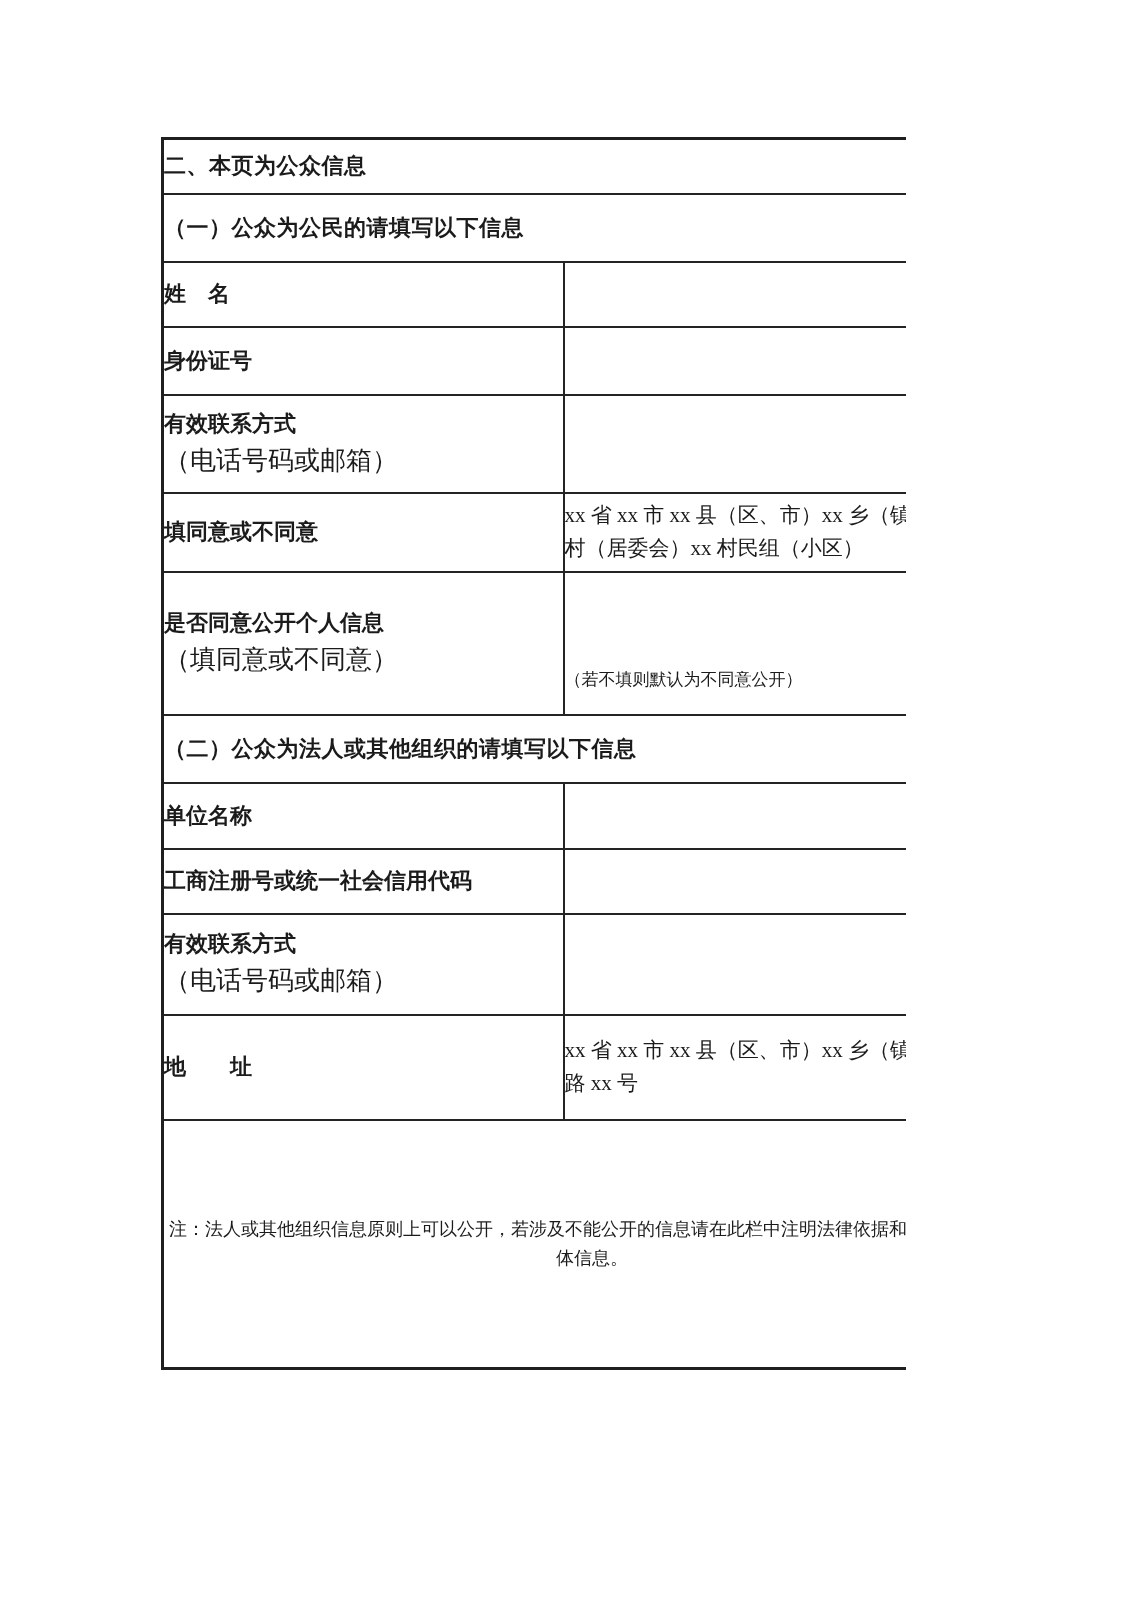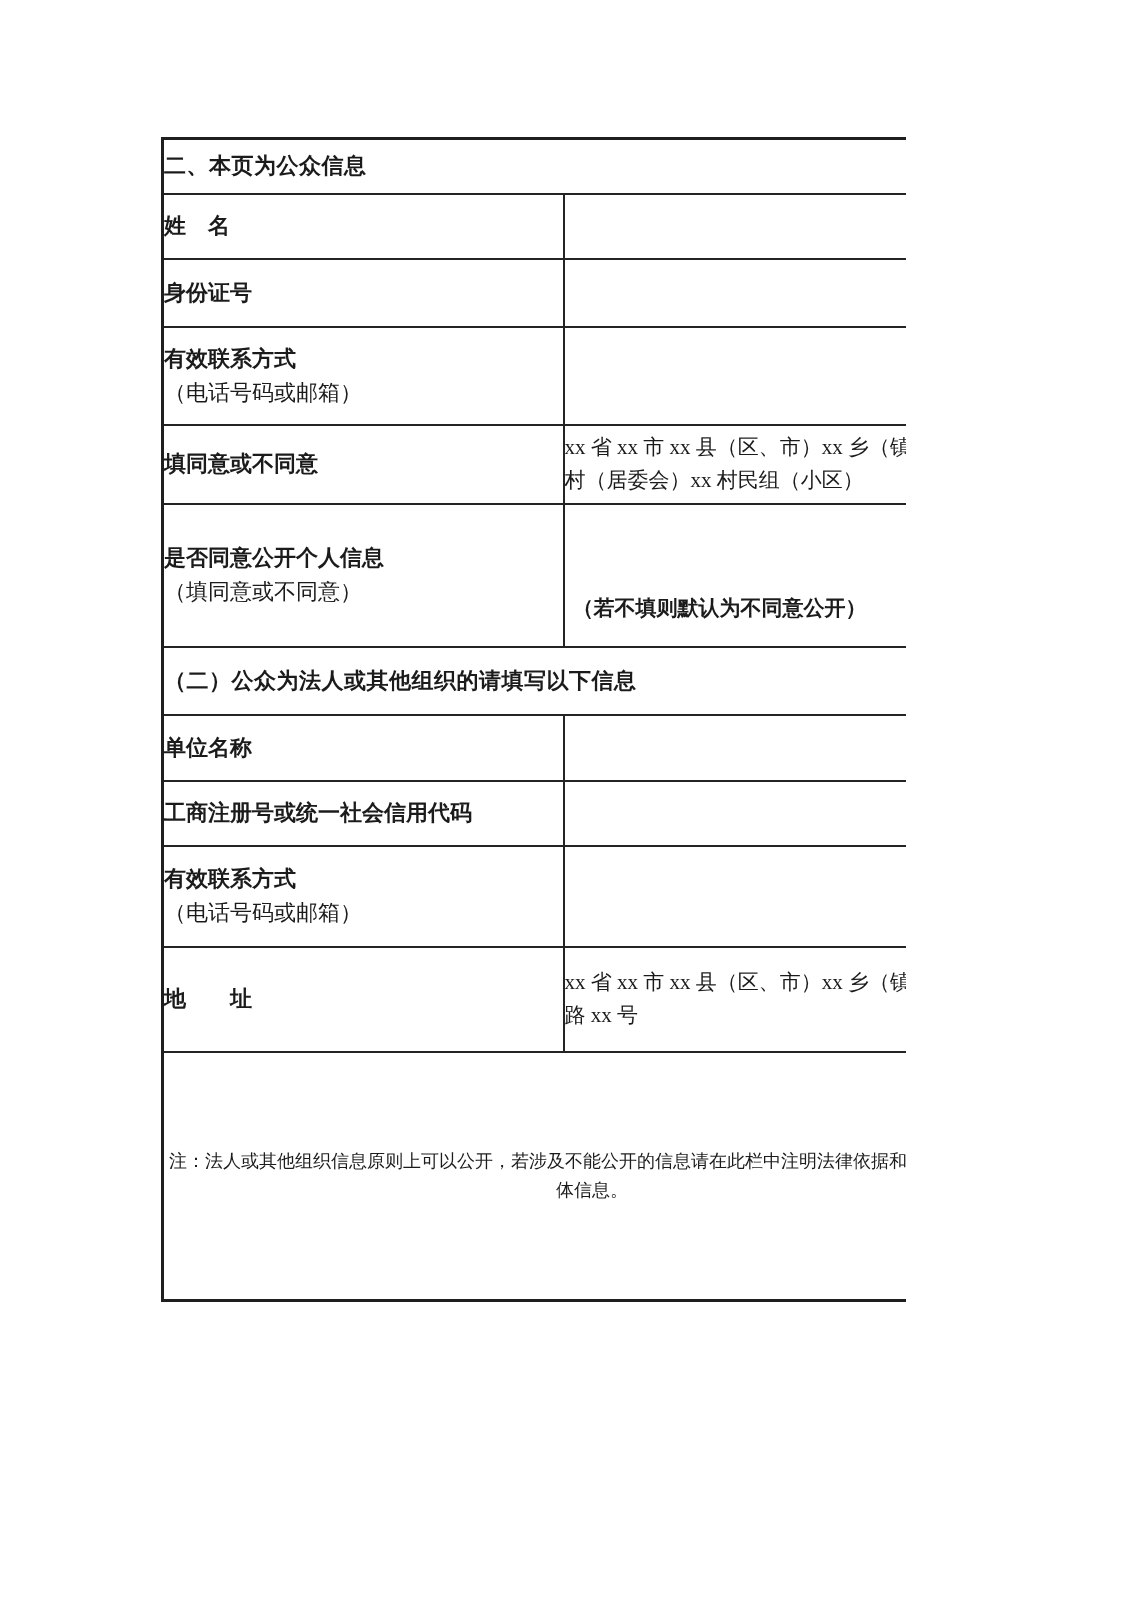--- a/index.html
+++ b/index.html
@@ -48,38 +48,36 @@
   td.label-cell {
     text-align: left;
   }
   .lbl {
     font-weight: bold;
     font-size: 22px;
     line-height: 1.45;
   }
   .sub {
     font-weight: normal;
-    font-size: 22px;
+    font-size: 26px;
     line-height: 1.45;
     margin-top: 2px;
   }
   td.value-cell {
     text-align: left;
     font-size: 21px;
     line-height: 1.58;
     padding: 6px 10px 6px 11px;
   }
   td.value-cell.bottom-align {
     vertical-align: bottom;
   }
   .val-bottom {
     padding-bottom: 20px;
-    padding-left: 8px;
-    font-size: 21px;
-    font-weight: bold;
+    font-size: 17px;
   }
   td.note-cell {
     font-size: 18px;
     line-height: 1.6;
     text-align: center;
     padding: 0 14px 0 12px;
     vertical-align: middle;
   }
 </style>
 </head>
@@ -90,20 +88,23 @@
     <colgroup>
       <col class="c-label">
       <col class="c-value">
     </colgroup>
 
     <tbody>
         <tr style="height:55px;">
       <td colspan="2" class="section-cell">二、本页为公众信息</td>
     </tr>
 
+    <tr style="height:68px;">
+      <td colspan="2" class="section-cell">（一）公众为公民的请填写以下信息</td>
+    </tr>
 
     <tr style="height:65px;">
       <td class="label-cell">
         <div class="lbl">姓　名</div>
       </td>
       <td class="value-cell"></td>
     </tr>
 
     <tr style="height:68px;">
       <td class="label-cell">

